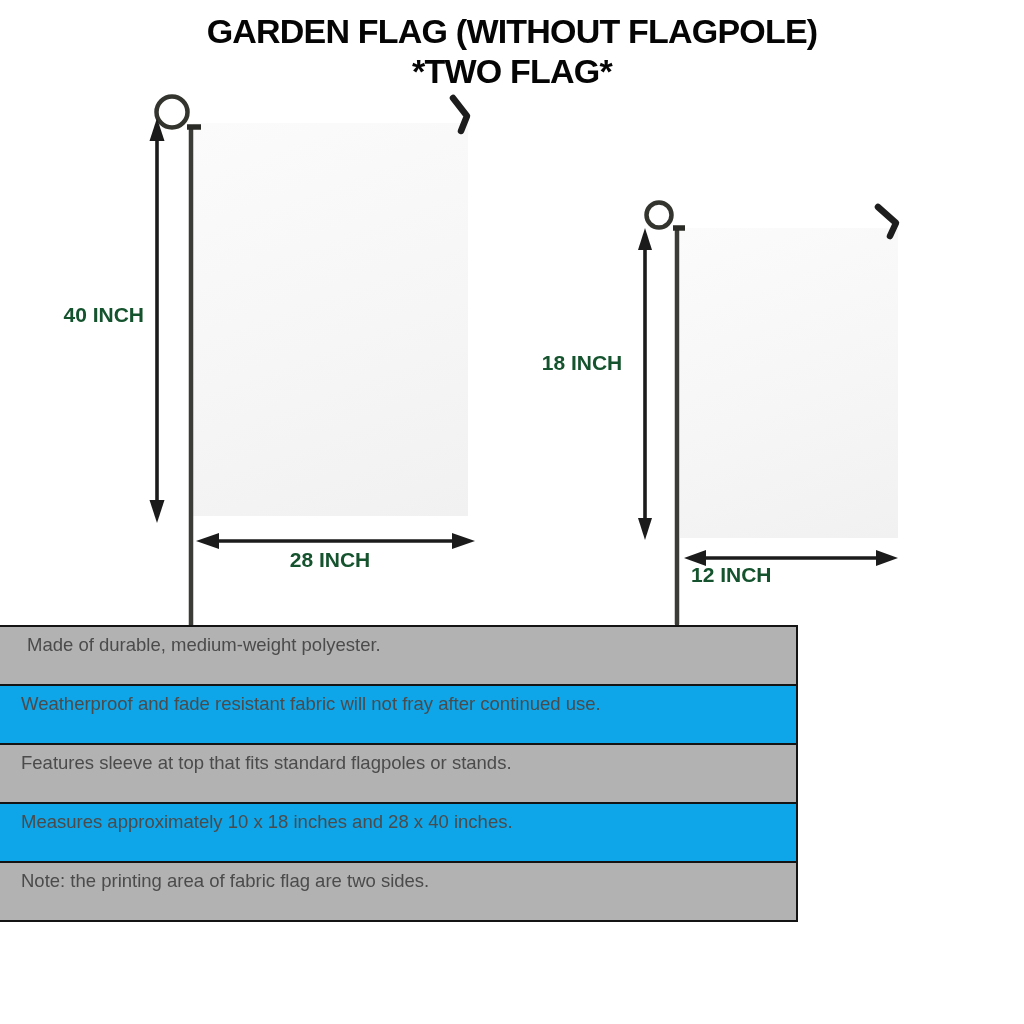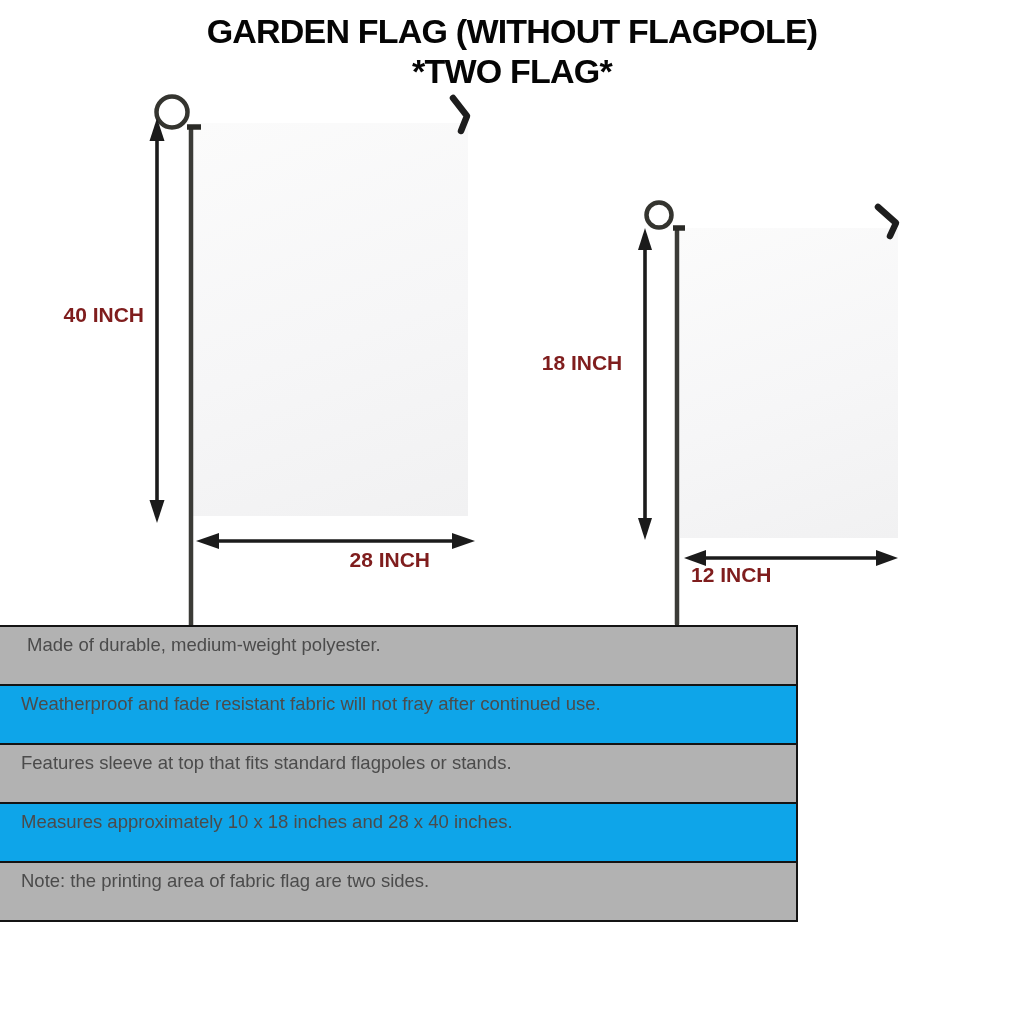--- a/index.html
+++ b/index.html
@@ -34,25 +34,25 @@
   .fig-large{left:140px;top:85px;}
   .fig-small{left:600px;top:195px;}
   .pole{stroke:var(--pole-gray);stroke-width:4.5;fill:none;stroke-linecap:round;}
   .loop{stroke:#34342f;stroke-width:4.5;fill:none;}
   .stub{stroke:#2a2a26;stroke-width:5.5;fill:none;}
   .hook{stroke:#1d1d1d;stroke-width:6.5;fill:none;stroke-linecap:round;stroke-linejoin:round;}
   .arrow-line{stroke:var(--arrow-black);stroke-width:3.6;fill:none;}
   .arrow-head{fill:var(--arrow-black);stroke:none;}
   
   .dim-label{
-    position:absolute;font-weight:bold;font-size:21px;color:#7f1d1d;letter-spacing:0;
+    position:absolute;font-weight:bold;font-size:21px;color:#14532d;letter-spacing:0;
     white-space:nowrap;
   }
   .lbl-h-large{left:50px;top:303px;width:94px;text-align:right;}
-  .lbl-w-large{left:230px;top:548px;width:200px;text-align:right;}
+  .lbl-w-large{left:230px;top:548px;width:200px;text-align:center;}
   .lbl-h-small{left:535px;top:351px;width:94px;text-align:center;}
   .lbl-w-small{left:691px;top:563px;width:200px;text-align:left;}
   
   .features-table{
     position:absolute;left:-3px;top:625px;width:801px;height:297px;
     border:2.5px solid var(--table-border);
     display:flex;flex-direction:column;background:#fff;
   }
   .feature-row{
     flex:1;display:block;

